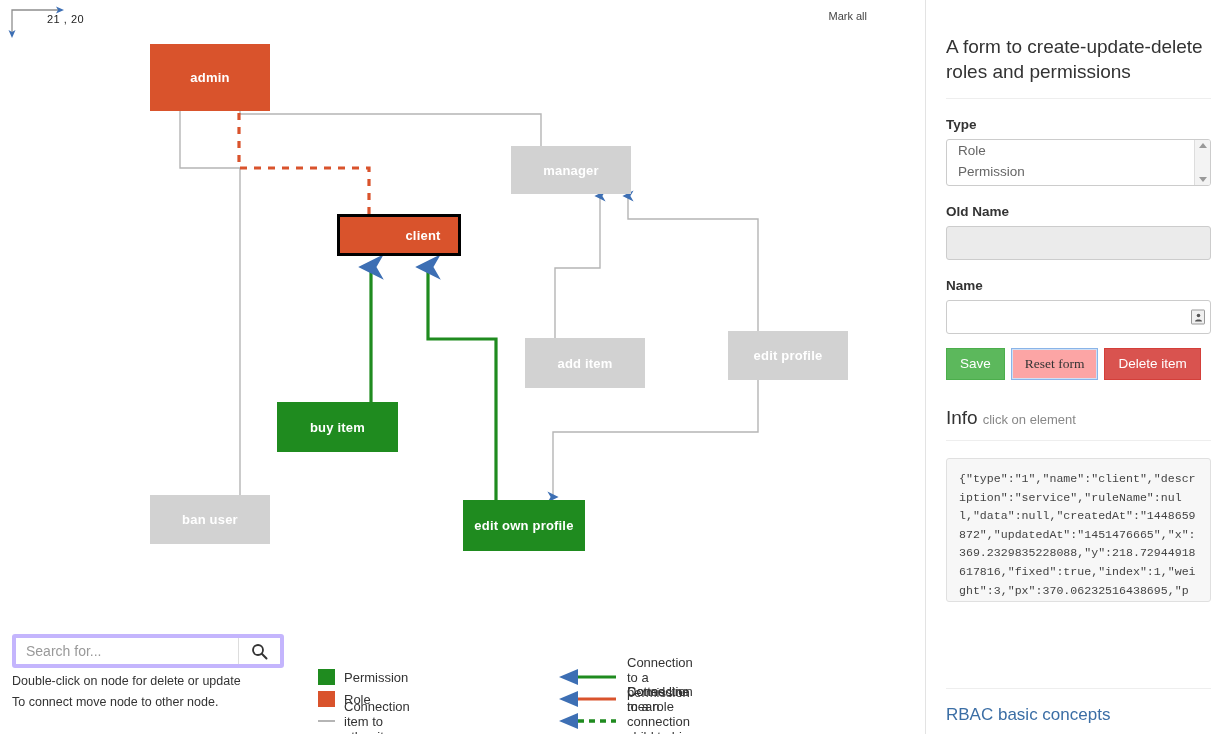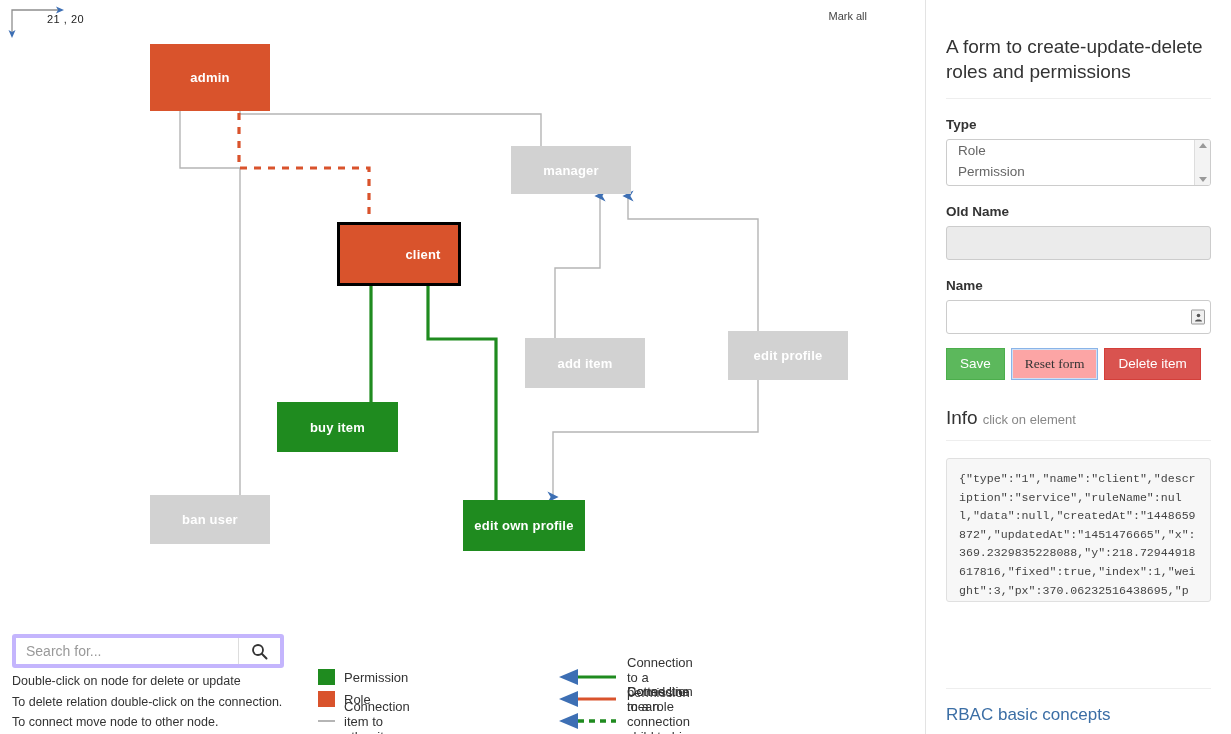--- a/index.html
+++ b/index.html
@@ -222,21 +222,21 @@
     <div class="coord-label">21 , 20</div>
     <div class="mark-all">Mark all</div>
 
     <div id="nodes">
         <div class="node role" style="left: 150px; top: 44px; width: 120px; height: 67px;">
           <span>admin</span>
         </div>
         <div class="node plain" style="left: 511px; top: 146px; width: 120px; height: 48px;">
           <span>manager</span>
         </div>
-        <div class="node role selected" style="left: 337px; top: 222px; width: 124px; height: 64px; padding-left: 48px;">
+        <div class="node role selected" style="left: 337px; top: 214px; width: 124px; height: 42px; padding-left: 48px;">
           <span>client</span>
         </div>
         <div class="node plain" style="left: 525px; top: 338px; width: 120px; height: 50px;">
           <span>add item</span>
         </div>
         <div class="node plain" style="left: 728px; top: 331px; width: 120px; height: 49px;">
           <span>edit profile</span>
         </div>
         <div class="node perm" style="left: 277px; top: 402px; width: 121px; height: 50px;">
           <span>buy item</span>
@@ -254,21 +254,20 @@
       <button class="search-btn">
         <svg width="17" height="17" viewBox="0 0 17 17">
           <circle cx="7" cy="7" r="5" fill="none" stroke="#333" stroke-width="1.8"></circle>
           <line x1="10.8" y1="10.8" x2="15.5" y2="15.5" stroke="#333" stroke-width="2" stroke-linecap="round"></line>
         </svg>
       </button>
     </div>
 
     <div class="hints">
       <div>Double-click on node for delete or update</div>
-      <div>To delete relation double-click on the connection.</div>
       <div>To connect move node to other node.</div>
     </div>
 
     <div class="legend">
       <div class="legend-col" style="left:0;">
         <div class="legend-row">
           <span class="swatch green"></span>
           <span>Permission</span>
         </div>
         <div class="legend-row">

